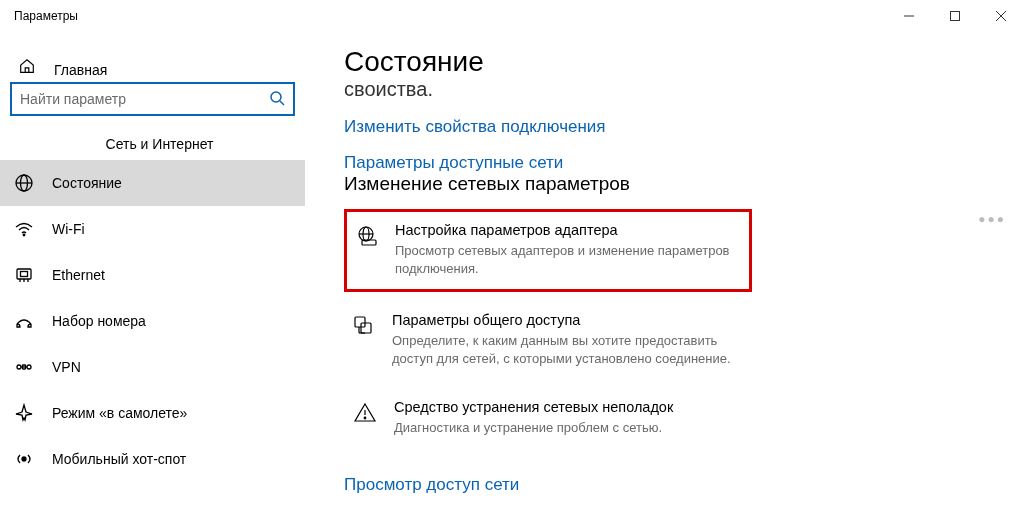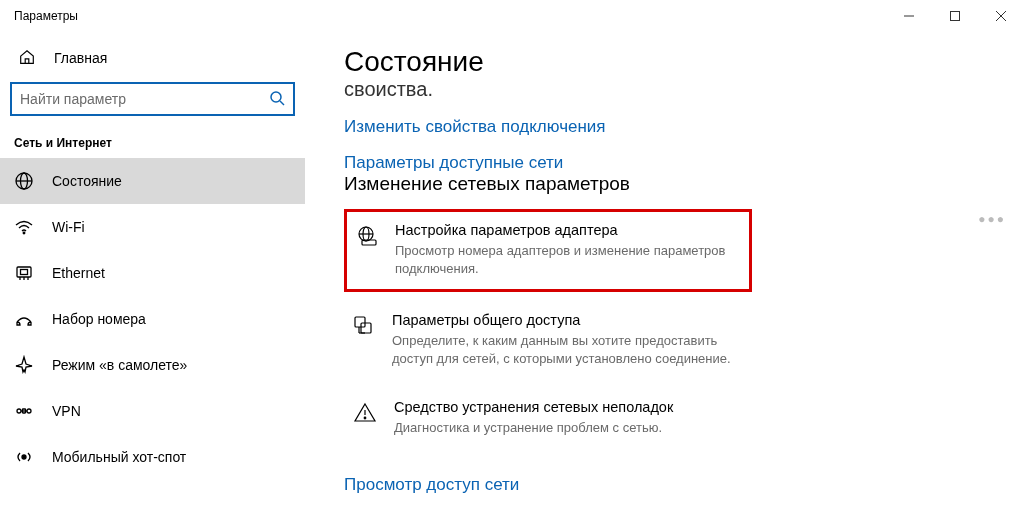--- a/index.html
+++ b/index.html
@@ -4,28 +4,28 @@
 <style>
   * { box-sizing: border-box; margin: 0; padding: 0; }
   html, body { width: 1024px; height: 520px; font-family: "Segoe UI", Arial, sans-serif; background: #fff; color: #000; overflow: hidden; }
   .titlebar { height: 32px; display: flex; align-items: center; padding-left: 14px; font-size: 12px; }
   .titlebar .spacer { flex: 1; }
   .tb-btn { width: 46px; height: 32px; display: flex; align-items: center; justify-content: center; font-size: 12px; color: #333; }
   .tb-btn svg { width: 10px; height: 10px; }
 
   .body { display: flex; height: calc(100% - 32px); }
   .sidebar { width: 306px; height: 100%; border-right: 1px solid #fff; padding-top: 6px; }
-  .home-row { display: flex; align-items: center; height: 40px; padding-left: 18px; gap: 18px; font-size: 14px; }
+  .home-row { display: flex; align-items: flex-end; height: 40px; padding-left: 18px; gap: 18px; font-size: 14px; }
   .home-row svg { width: 18px; height: 18px; }
 
   .search { margin: 4px 10px 0 10px; border: 2px solid #0a63b3; height: 34px; display: flex; align-items: center; padding: 0 8px; color: #6b6b6b; font-size: 14px; }
   .search .s-text { flex: 1; }
   .search svg { width: 16px; height: 16px; color: #0a63b3; }
 
-  .cat { font-weight: 700; font-size: 12px; margin: 20px 0 8px 14px; }
+  .cat { font-weight: 400; font-size: 14px; margin: 20px 0 8px 14px; text-align: center; }
 
   .nav-item { display: flex; align-items: center; height: 46px; padding-left: 14px; gap: 18px; font-size: 14px; }
   .nav-item.selected { background: #d9d9d9; }
   .nav-item .ic { width: 20px; height: 20px; display: flex; align-items: center; justify-content: center; }
 
   .main { flex: 1; padding: 14px 0 0 38px; position: relative; overflow: hidden; }
   .page-title { font-size: 28px; font-weight: 400; margin-bottom: 2px; }
   .cut { font-size: 20px; color: #333; margin-top: -2px; }
   .link { color: #0a63b3; font-size: 17px; margin-top: 16px; display: inline-block; }
   .section-h { font-size: 19px; font-weight: 400; margin-bottom: 14px; }
@@ -130,36 +130,36 @@
             <path d="M3 13 L3 16 L6 16 Q6 13 3 13"></path>
             <path d="M17 13 L17 16 L14 16 Q14 13 17 13"></path>
           </svg>
       </span>
       <span>Набор номера</span>
     </div>
 
     <div class="nav-item">
       <span class="ic">
         <svg viewBox="0 0 20 20" fill="none" stroke="currentColor" stroke-width="1.3">
-            <path d="M10 2 L12 9 L18 11 L12 12 L11 17 L10 15 L9 17 L8 12 L2 11 L8 9 Z"></path>
-          </svg>
-      </span>
-      <span>Режим «в самолете»</span>
-    </div>
-
-    <div class="nav-item">
-      <span class="ic">
-        <svg viewBox="0 0 20 20" fill="none" stroke="currentColor" stroke-width="1.3">
             <circle cx="5" cy="10" r="2"></circle>
             <circle cx="15" cy="10" r="2"></circle>
             <line x1="7" y1="10" x2="13" y2="10"></line>
             <rect x="8.5" y="8" width="3" height="4" rx="0.5"></rect>
           </svg>
       </span>
       <span>VPN</span>
+    </div>
+
+    <div class="nav-item">
+      <span class="ic">
+        <svg viewBox="0 0 20 20" fill="none" stroke="currentColor" stroke-width="1.3">
+            <path d="M10 2 L12 9 L18 11 L12 12 L11 17 L10 15 L9 17 L8 12 L2 11 L8 9 Z"></path>
+          </svg>
+      </span>
+      <span>Режим «в самолете»</span>
     </div>
 
     <div class="nav-item">
       <span class="ic">
         <svg viewBox="0 0 20 20" fill="none" stroke="currentColor" stroke-width="1.3">
             <circle cx="10" cy="10" r="2" fill="currentColor"></circle>
             <path d="M6 6 Q2 10 6 14"></path>
             <path d="M14 6 Q18 10 14 14"></path>
           </svg>
       </span>
@@ -180,21 +180,21 @@
       <div class="oic">
         <svg width="24" height="24" viewBox="0 0 24 24" fill="none" stroke="currentColor" stroke-width="1.2">
             <circle cx="11" cy="10" r="7"></circle>
             <ellipse cx="11" cy="10" rx="3" ry="7"></ellipse>
             <line x1="4" y1="10" x2="18" y2="10"></line>
             <rect x="7" y="16" width="14" height="5" rx="1"></rect>
           </svg>
       </div>
       <div>
         <div class="ot">Настройка параметров адаптера</div>
-        <div class="od">Просмотр номера адаптеров и изменение параметров подключения.</div>
+        <div class="od">Просмотр сетевых адаптеров и изменение параметров подключения.</div>
       </div>
     </div>
 
     <div class="opt">
       <div class="oic">
         <svg width="24" height="24" viewBox="0 0 24 24" fill="none" stroke="currentColor" stroke-width="1.2">
             <rect x="3" y="3" width="10" height="10" rx="1"></rect>
             <rect x="9" y="9" width="10" height="10" rx="1"></rect>
             <line x1="7" y1="13" x2="7" y2="19"></line>
             <line x1="7" y1="19" x2="13" y2="19"></line>

